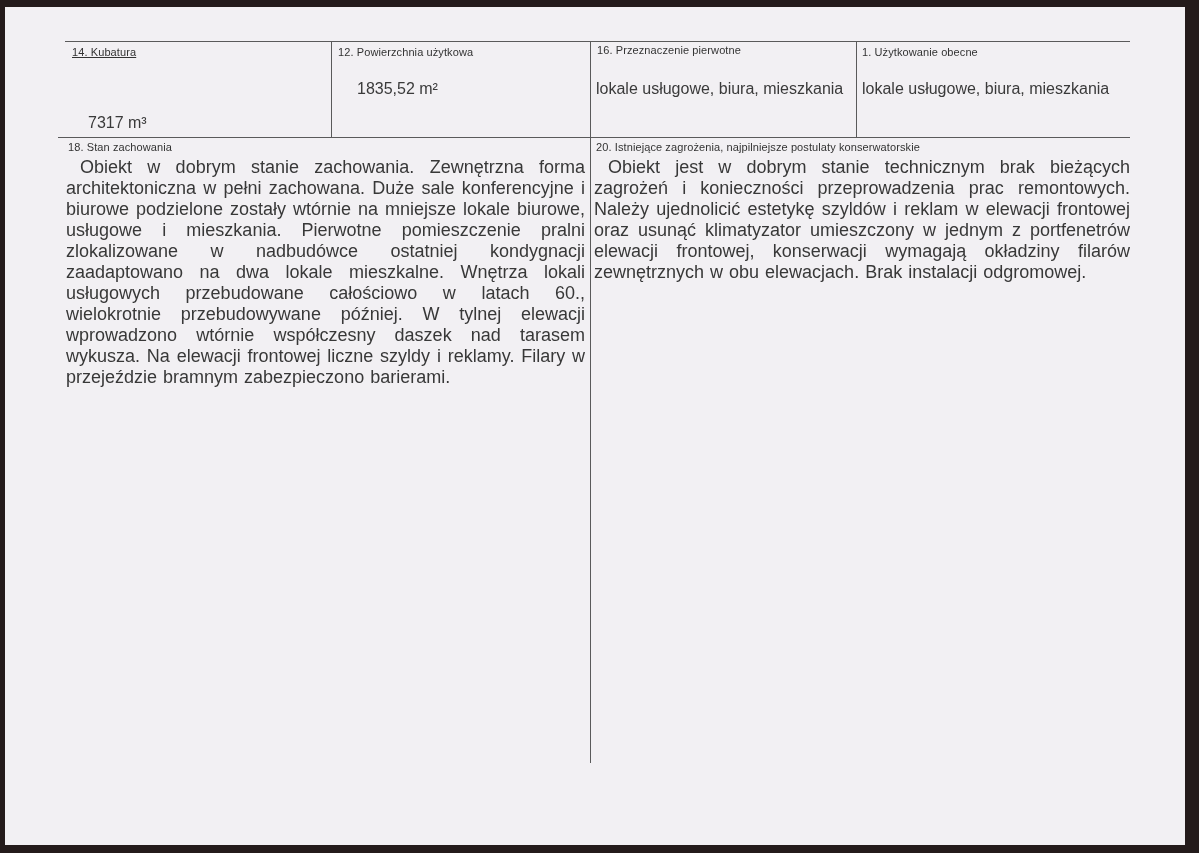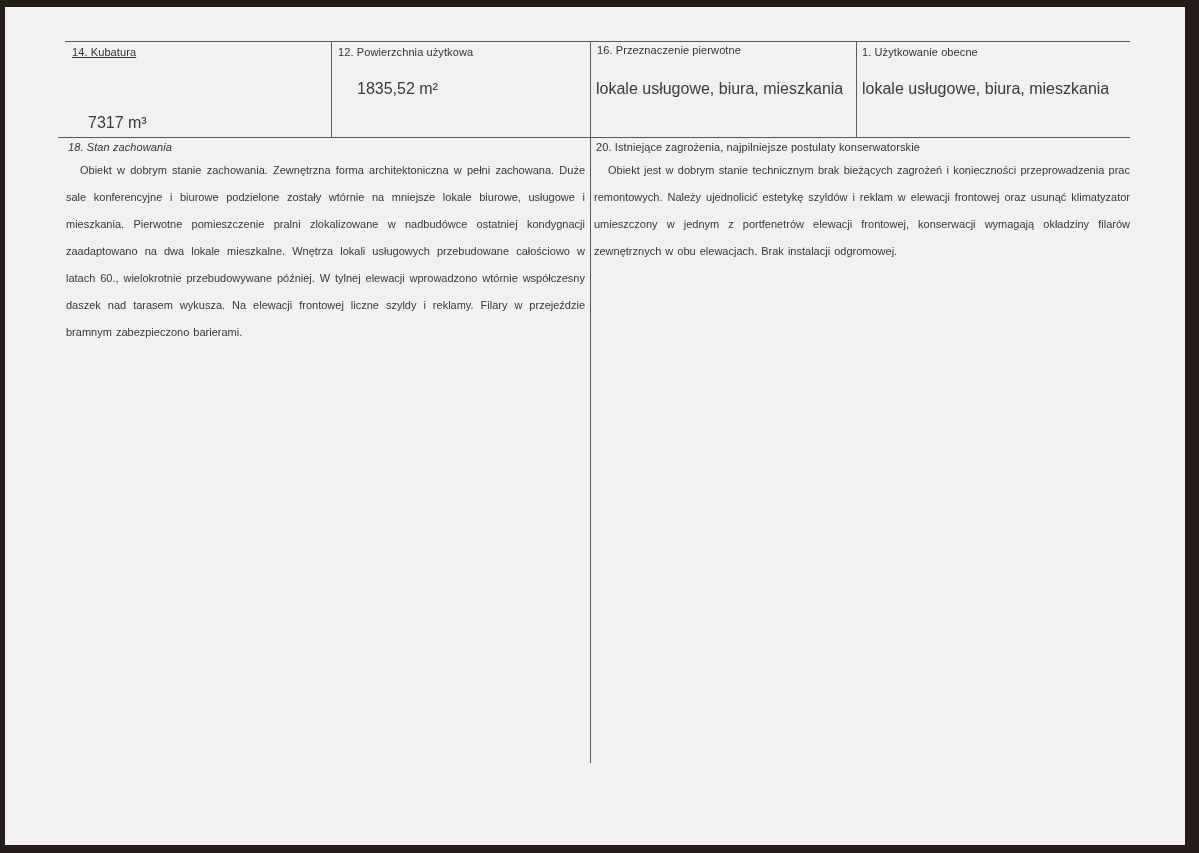--- a/index.html
+++ b/index.html
@@ -27,22 +27,22 @@
     color: #333333;
     letter-spacing: 0.1px;
     white-space: nowrap;
   }
   .field-value {
     font-size: 16px;
     color: #3a3a3a;
     white-space: nowrap;
   }
   .section-text {
-    font-size: 11px;
-    line-height: 27px;
+    font-size: 18px;
+    line-height: 21px;
     color: #383838;
     text-align: justify;
     text-indent: 14px;
     word-spacing: 1px;
   }
 </style>
 </head>
 <body>
 
 <div id="scan-page"></div>
@@ -58,17 +58,17 @@
 
 <div class="abs field-label" style="left:338px; top:46px;">12. Powierzchnia użytkowa</div>
 <div class="abs field-value" style="left:357px; top:80px;">1835,52 m²</div>
 
 <div class="abs field-label" style="left:597px; top:44px;text-align:right;">16. Przeznaczenie pierwotne</div>
 <div class="abs field-value" style="left:596px; top:80px;">lokale usługowe, biura, mieszkania</div>
 
 <div class="abs field-label" style="left:862px; top:46px;">1. Użytkowanie obecne</div>
 <div class="abs field-value" style="left:862px; top:80px;">lokale usługowe, biura, mieszkania</div>
 
-<div class="abs field-label" style="left:68px; top:141px;font-style:italic;">18. Stan zachowania</div>
+<div class="abs field-label" style="left:68px; top:141px;">18. Stan zachowania</div>
 <div class="abs section-text" style="left:66px; top:157px; width:519px;">Obiekt w dobrym stanie zachowania. Zewnętrzna forma architektoniczna w pełni zachowana. Duże sale konferencyjne i biurowe podzielone zostały wtórnie na mniejsze lokale biurowe, usługowe i mieszkania. Pierwotne pomieszczenie pralni zlokalizowane w nadbudówce ostatniej kondygnacji zaadaptowano na dwa lokale mieszkalne. Wnętrza lokali usługowych przebudowane całościowo w latach 60., wielokrotnie przebudowywane później. W tylnej elewacji wprowadzono wtórnie współczesny daszek nad tarasem wykusza. Na elewacji frontowej liczne szyldy i reklamy. Filary w przejeździe bramnym zabezpieczono barierami.</div>
 
 <div class="abs field-label" style="left:596px; top:141px;">20. Istniejące zagrożenia, najpilniejsze postulaty konserwatorskie</div>
 <div class="abs section-text" style="left:594px; top:157px; width:536px;">Obiekt jest w dobrym stanie technicznym brak bieżących zagrożeń i konieczności przeprowadzenia prac remontowych. Należy ujednolicić estetykę szyldów i reklam w elewacji frontowej oraz usunąć klimatyzator umieszczony w jednym z portfenetrów elewacji frontowej, konserwacji wymagają okładziny filarów zewnętrznych w obu elewacjach. Brak instalacji odgromowej.</div>
 
 </body></html>

